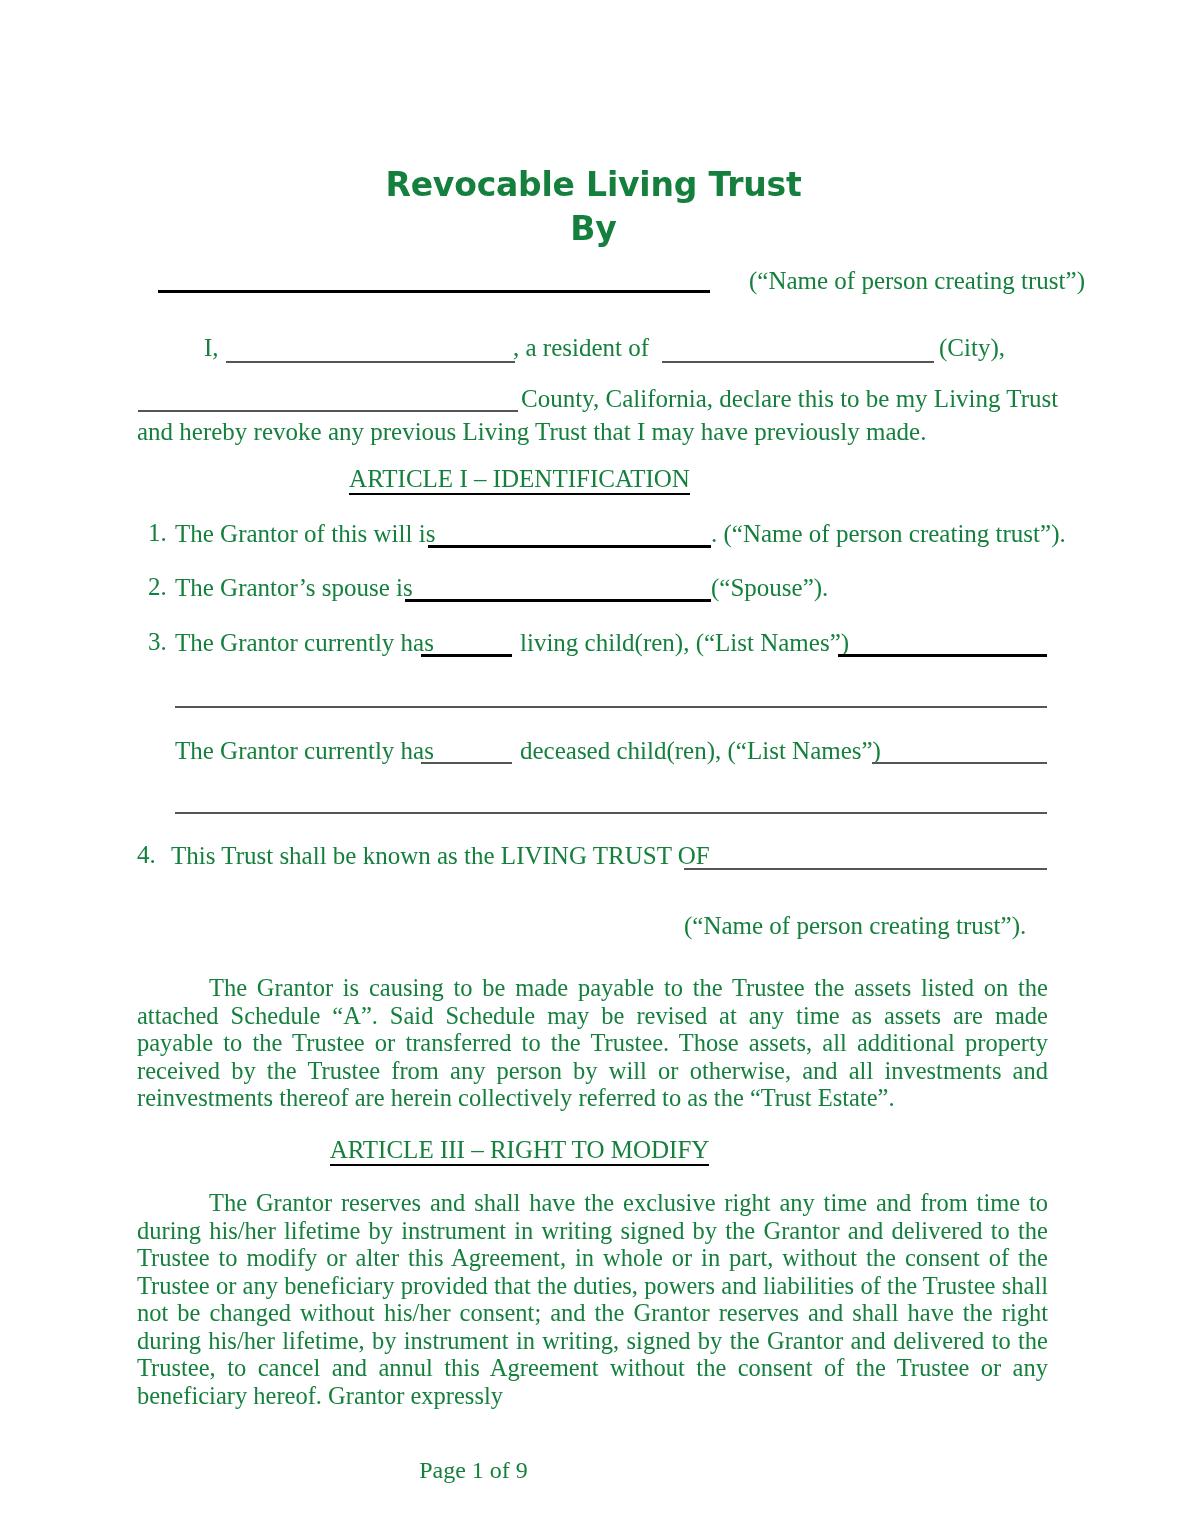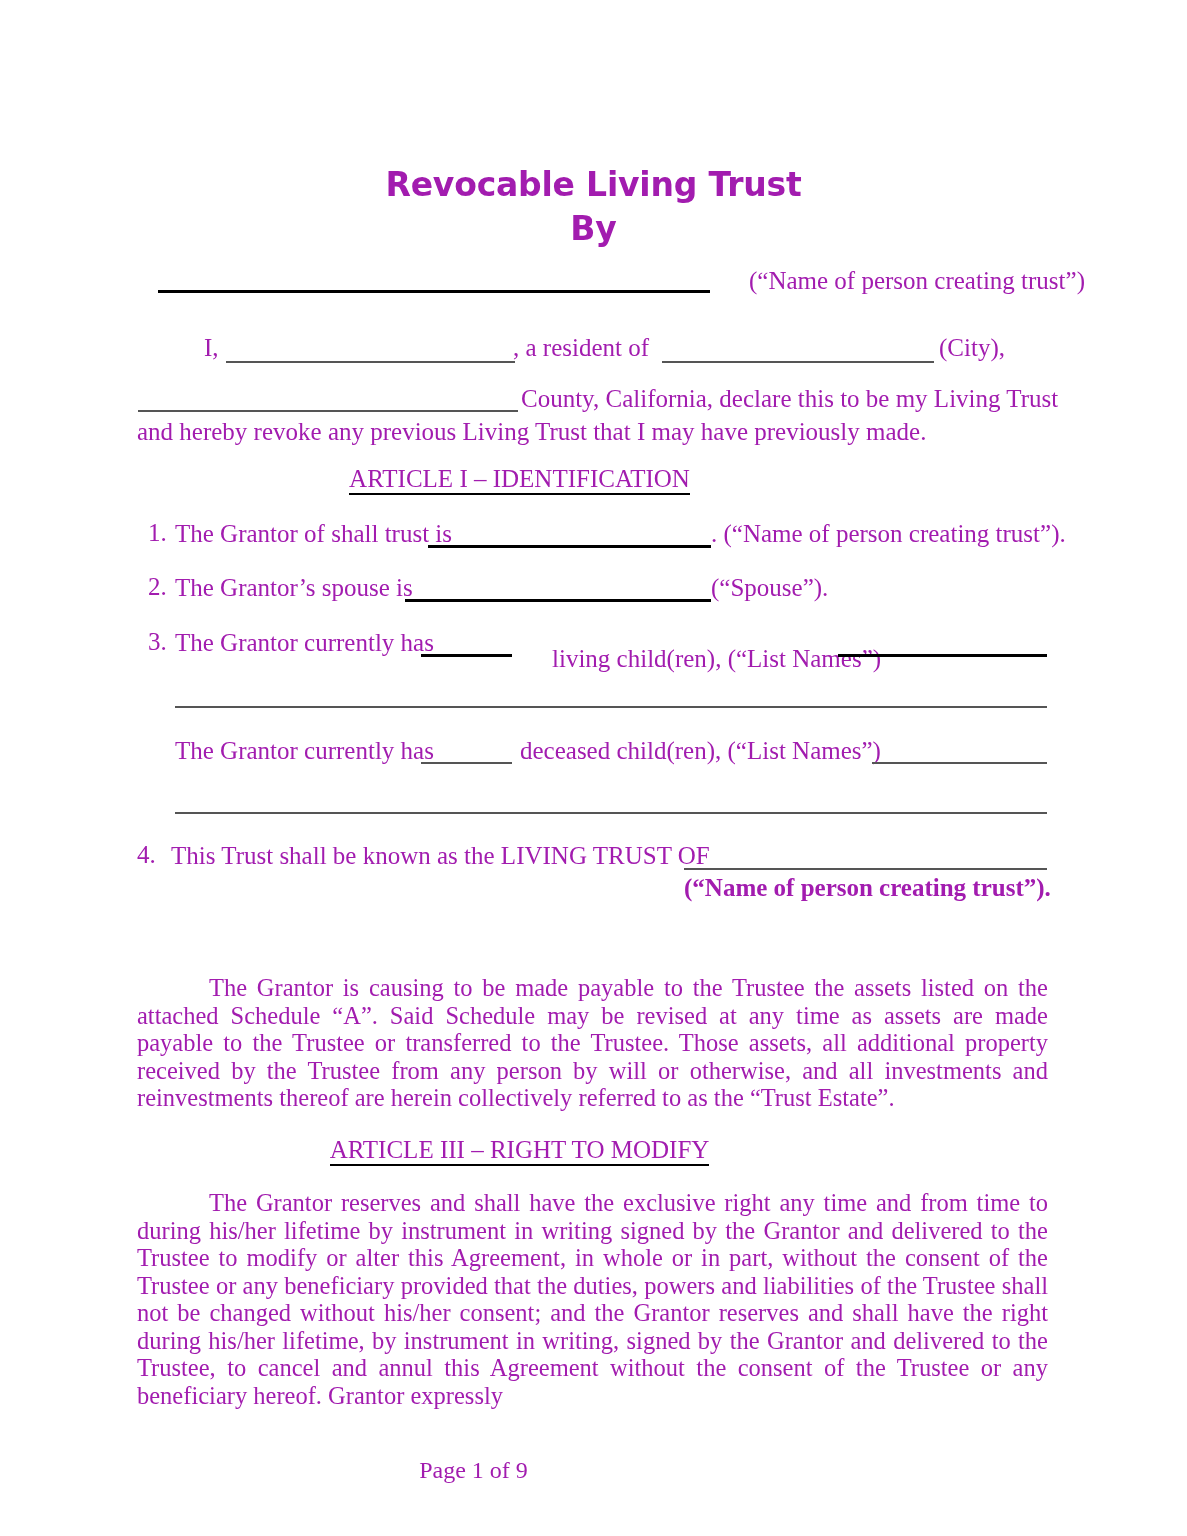--- a/index.html
+++ b/index.html
@@ -8,21 +8,21 @@
     background: #ffffff;
   }
   .page {
     position: relative;
     width: 1187px;
     height: 1536px;
     background: #ffffff;
     margin: 0 auto;
     overflow: hidden;
     font-family: "Liberation Serif", "DejaVu Serif", serif;
-    color: #a21caf;
+    color: #15803d;
   }
 
   
   .doc-title {
     position: absolute;
     left: 0;
     top: 163px;
     width: 1187px;
     text-align: center;
     font-family: "DejaVu Sans", "Liberation Sans", sans-serif;
@@ -127,46 +127,46 @@
   <div class="rule thin" style="left:138px; top:410px; width:380px;"></div>
   <div class="abs" style="left:521px; top:383px;">County, California, declare this to be my Living Trust</div>
 
   <div class="abs" style="left:137px; top:416px;text-align:center;">and hereby revoke any previous Living Trust that I may have previously made.</div>
 
   <div class="article-heading" style="top:464px;">
     <span>ARTICLE I – IDENTIFICATION</span>
   </div>
 
   <div class="item-num" style="left:148px; top:518px;">1.</div>
-  <div class="abs" style="left:175px; top:518px;">The Grantor of shall trust is</div>
+  <div class="abs" style="left:175px; top:518px;">The Grantor of this will is</div>
   <div class="rule thick" style="left:428px; top:545px; width:283px;"></div>
   <div class="abs" style="left:711px; top:518px;">. (“Name of person creating trust”).</div>
 
   <div class="item-num" style="left:148px; top:572px;">2.</div>
   <div class="abs" style="left:175px; top:572px;">The Grantor’s spouse is</div>
   <div class="rule thick" style="left:405px; top:599px; width:306px;"></div>
   <div class="abs" style="left:711px; top:572px;">(“Spouse”).</div>
 
   <div class="item-num" style="left:148px; top:627px;">3.</div>
   <div class="abs" style="left:175px; top:627px;">The Grantor currently has</div>
   <div class="rule thick" style="left:421px; top:654px; width:91px;"></div>
-  <div class="abs" style="left:552px; top:627px;margin-top:16px;">living child(ren), (“List Names”)</div>
+  <div class="abs" style="left:520px; top:627px;">living child(ren), (“List Names”)</div>
   <div class="rule thick" style="left:838px; top:654px; width:209px;"></div>
   <div class="rule thin" style="left:175px; top:706px; width:872px;"></div>
 
   <div class="abs" style="left:175px; top:735px;">The Grantor currently has</div>
   <div class="rule thin" style="left:421px; top:762px; width:91px;"></div>
   <div class="abs" style="left:520px; top:735px;">deceased child(ren), (“List Names”)</div>
   <div class="rule thin" style="left:872px; top:762px; width:175px;"></div>
   <div class="rule thin" style="left:175px; top:812px; width:872px;"></div>
 
   <div class="item-num" style="left:137px; top:840px;">4.</div>
   <div class="abs" style="left:171px; top:840px;">This Trust shall be known as the LIVING TRUST OF</div>
   <div class="rule thin" style="left:684px; top:868px; width:363px;"></div>
-  <div class="abs" style="left:684px; top:872px;font-weight:bold;">(“Name of person creating trust”).</div>
+  <div class="abs" style="left:684px; top:910px;">(“Name of person creating trust”).</div>
 
 
   <div class="para" style="top:974px;">The Grantor is causing to be made payable to the Trustee the assets listed on the attached Schedule “A”. Said Schedule may be revised at any time as assets are made payable to the Trustee or transferred to the Trustee. Those assets, all additional property received by the Trustee from any person by will or otherwise, and all investments and reinvestments thereof are herein collectively referred to as the “Trust Estate”.</div>
 
   <div class="article-heading" style="top:1135px;">
     <span>ARTICLE III – RIGHT TO MODIFY</span>
   </div>
 
   <div class="para" style="top:1189px;">The Grantor reserves and shall have the exclusive right any time and from time to during his/her lifetime by instrument in writing signed by the Grantor and delivered to the Trustee to modify or alter this Agreement, in whole or in part, without the consent of the Trustee or any beneficiary provided that the duties, powers and liabilities of the Trustee shall not be changed without his/her consent; and the Grantor reserves and shall have the right during his/her lifetime, by instrument in writing, signed by the Grantor and delivered to the Trustee, to cancel and annul this Agreement without the consent of the Trustee or any beneficiary hereof. Grantor expressly</div>
 

